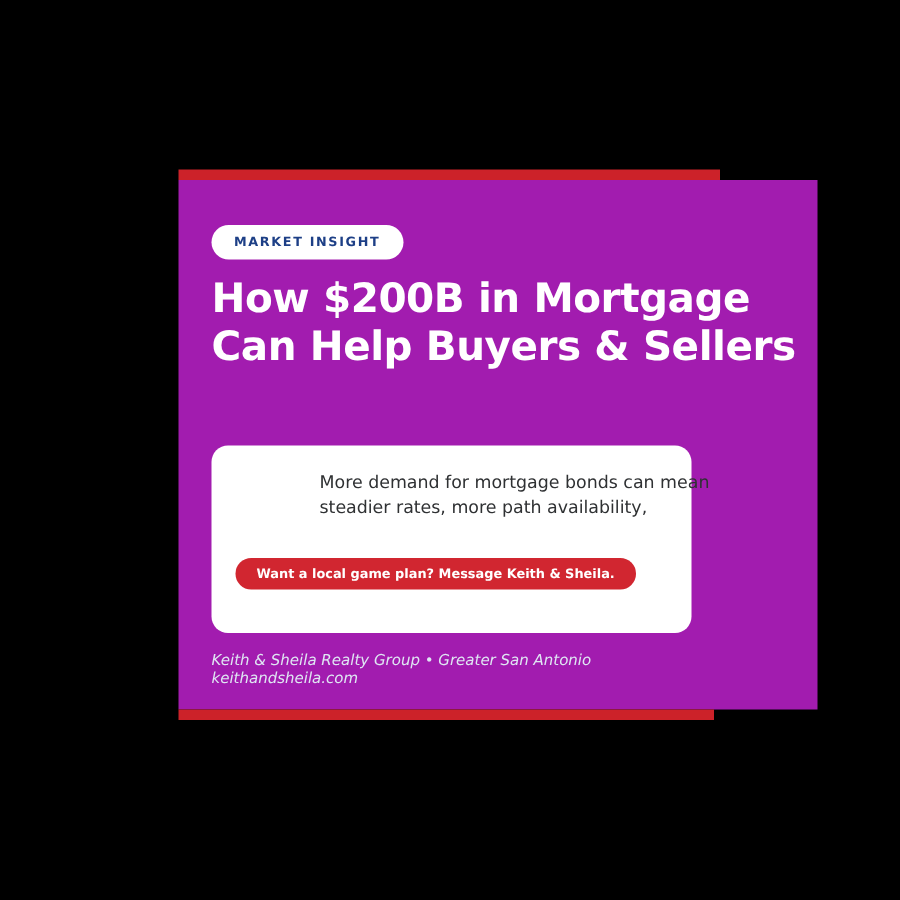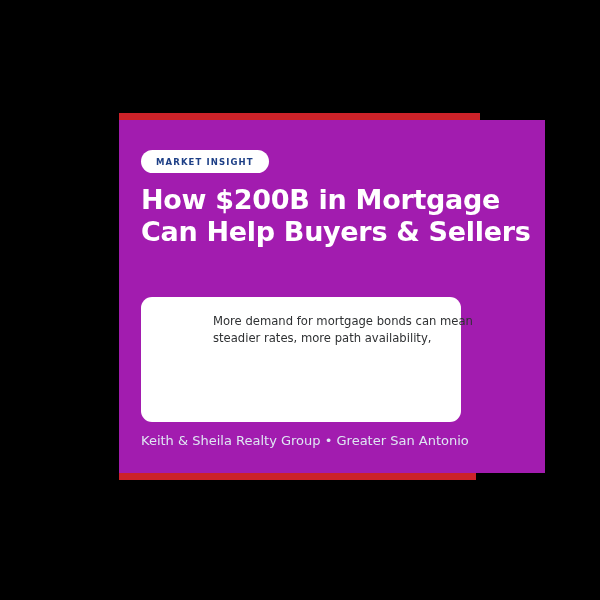--- a/index.html
+++ b/index.html
@@ -139,23 +139,24 @@
     color: #ffffff;
     white-space: nowrap;
   }
 
   
   .footer {
     position: absolute;
     left: 22px;
     top: 315px;
     font-family: "DejaVu Sans", sans-serif;
-    font-size: 13px;
+    font-size: 10px;
     line-height: 12px;
     color: #dfe6f3;
+    font-style: italic;
   }
   .footer-line { display: block; white-space: nowrap; }
 </style>
 </head>
 <body>
 
 <div id="canvas">
 
   <div id="graphic">
 
@@ -172,25 +173,29 @@
         <span class="headline-line">Can Help Buyers &amp; Sellers</span>
       </div>
 
       <div class="content-card">
 
         <div class="body-copy">
           <span class="body-line">More demand for mortgage bonds can mean</span>
           <span class="body-line">steadier rates, more path availability,</span>
         </div>
 
+        <button class="cta-button">
+          <span class="cta-label">Want a local game plan? Message Keith &amp; Sheila.</span>
+        </button>
 
       </div>
 
       <div class="footer">
         <span class="footer-line">Keith &amp; Sheila Realty Group • Greater San Antonio</span>
+        <span class="footer-line">keithandsheila.com</span>
       </div>
 
     </div>
 
     <div class="accent-bar-bottom"></div>
 
   </div>
 
 </div>
 

